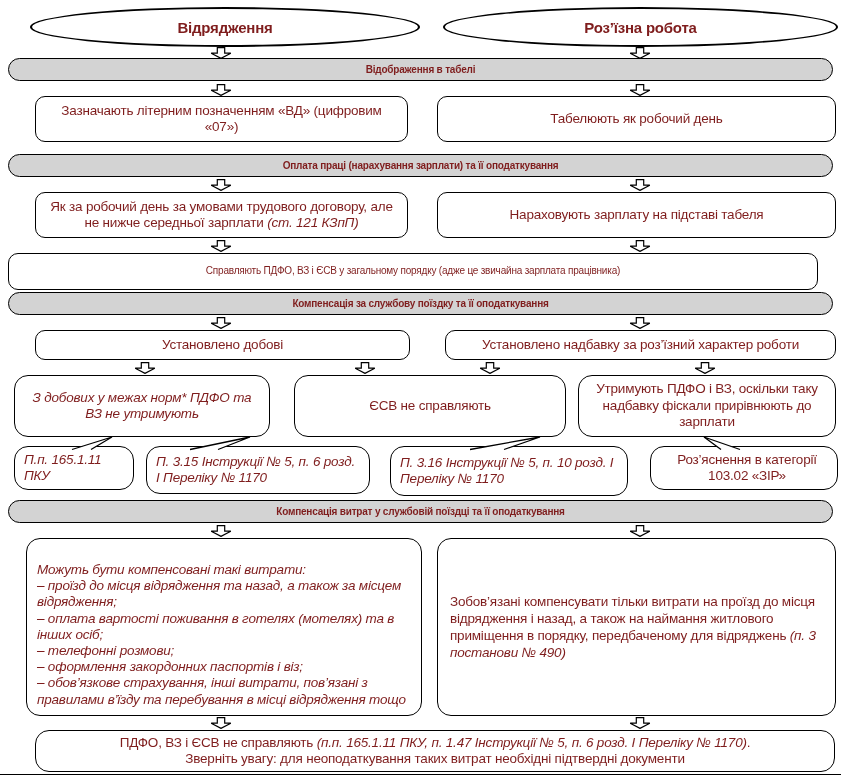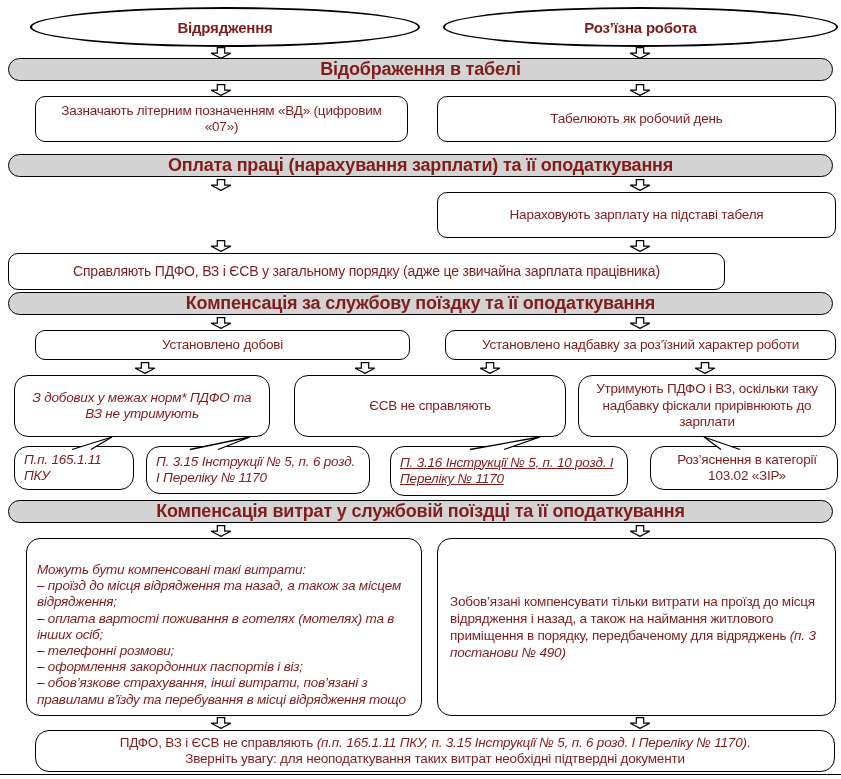--- a/index.html
+++ b/index.html
@@ -10,21 +10,21 @@
   }
   .abs { position:absolute; box-sizing:border-box; }
   .ellipse {
     border:2.6px solid #000; border-radius:50%;
     display:flex; align-items:center; justify-content:center;
     font-weight:bold; font-size:15px; text-align:center; background:#fff;
   }
   .bar {
     background:var(--bar_fill,#d3d3d3); border:1.4px solid #000; border-radius:12px;
     display:flex; align-items:center; justify-content:center;
-    font-weight:bold; font-size:18px; text-align:center;
+    font-weight:bold; font-size:10px; text-align:center;
   }
   .box {
     background:#fff; border:1.4px solid #000; border-radius:10px;
     display:flex; align-items:center; justify-content:center;
     font-size:13.5px; text-align:center; line-height:16.5px; padding:2px 10px;
   }
   .box.big-r { border-radius:14px; }
   .box.left-align { justify-content:flex-start; text-align:left; }
   .arr { width:22px; height:12px; }
   .arr svg { display:block; }
@@ -93,36 +93,39 @@
     <svg width="22" height="12" viewBox="0 0 22 12">
         <path d="M7.3 0.7 H14.7 V6.2 H20.8 L11 11.4 L1.2 6.2 H7.3 Z" fill="#fff" stroke="#000" stroke-width="1.2"></path>
       </svg>
   </div>
   <div class="abs arr" style="left:629px; top:179px;">
     <svg width="22" height="12" viewBox="0 0 22 12">
         <path d="M7.3 0.7 H14.7 V6.2 H20.8 L11 11.4 L1.2 6.2 H7.3 Z" fill="#fff" stroke="#000" stroke-width="1.2"></path>
       </svg>
   </div>
 
+  <div class="abs box" style="left:35px; top:192px; width:373px; height:46px;">
+    <span><span>Як за робочий день за умовами трудового договору, але не нижче середньої зарплати </span><i>(ст. 121 КЗпП)</i></span>
+  </div>
   <div class="abs box" style="left:437px; top:192px; width:399px; height:46px;">
     <span>Нараховують зарплату на підставі табеля</span>
   </div>
 
   <div class="abs arr" style="left:210px; top:240px;">
     <svg width="22" height="12" viewBox="0 0 22 12">
         <path d="M7.3 0.7 H14.7 V6.2 H20.8 L11 11.4 L1.2 6.2 H7.3 Z" fill="#fff" stroke="#000" stroke-width="1.2"></path>
       </svg>
   </div>
   <div class="abs arr" style="left:629px; top:240px;">
     <svg width="22" height="12" viewBox="0 0 22 12">
         <path d="M7.3 0.7 H14.7 V6.2 H20.8 L11 11.4 L1.2 6.2 H7.3 Z" fill="#fff" stroke="#000" stroke-width="1.2"></path>
       </svg>
   </div>
 
-  <div class="abs box" style="left:8px; top:253px; width:717px; height:37px; font-size:14px;">
+  <div class="abs box" style="left:8px; top:253px; width:810px; height:37px; font-size:10px;">
     <span>Справляють ПДФО, ВЗ і ЄСВ у загальному порядку (адже це звичайна зарплата працівника)</span>
   </div>
 
   <div class="abs bar" style="left:8px; top:292px; width:825px; height:23px;">
     <span>Компенсація за службову поїздку та її оподаткування</span>
   </div>
 
   <div class="abs arr" style="left:210px; top:317px;">
     <svg width="22" height="12" viewBox="0 0 22 12">
         <path d="M7.3 0.7 H14.7 V6.2 H20.8 L11 11.4 L1.2 6.2 H7.3 Z" fill="#fff" stroke="#000" stroke-width="1.2"></path>
@@ -179,21 +182,21 @@
     <path d="M14 15.5 L54 3 L33 15.5"></path>
   </svg>
 
   <div class="abs bub" style="left:146px; top:446px; width:224px; height:48px;">
     <span>П. 3.15 Інструкції № 5, п. 6 розд. І Переліку № 1170</span>
   </div>
   <svg class="abs tail" style="left:180px; top:434px;" width="76" height="18" viewBox="0 0 76 18">
     <path d="M10 15.5 L70 3 L38 15.5"></path>
   </svg>
 
-  <div class="abs bub" style="left:390px; top:446px; width:238px; height:50px;text-decoration:underline;">
+  <div class="abs bub" style="left:390px; top:446px; width:238px; height:50px;">
     <span>П. 3.16 Інструкції № 5, п. 10 розд. І Переліку № 1170</span>
   </div>
   <svg class="abs tail" style="left:458px; top:434px;" width="86" height="18" viewBox="0 0 86 18">
     <path d="M12 15.5 L82 3 L46 15.5"></path>
   </svg>
 
   <div class="abs bub center" style="left:650px; top:446px; width:188px; height:44px;">
     <span>Роз’яснення в категорії 103.02 «ЗІР»</span>
   </div>
   <svg class="abs tail" style="left:688px; top:434px;" width="64" height="18" viewBox="0 0 64 18">
@@ -233,20 +236,20 @@
       </svg>
   </div>
   <div class="abs arr" style="left:629px; top:717px;">
     <svg width="22" height="12" viewBox="0 0 22 12">
         <path d="M7.3 0.7 H14.7 V6.2 H20.8 L11 11.4 L1.2 6.2 H7.3 Z" fill="#fff" stroke="#000" stroke-width="1.2"></path>
       </svg>
   </div>
 
   <div class="abs box big-r" style="left:35px; top:730px; width:800px; height:42px; padding:2px 14px;">
     <span>
-      <span>ПДФО, ВЗ і ЄСВ не справляють </span><i>(п.п. 165.1.11 ПКУ, п. 3.15 Інструкції № 5, п. 6 розд. І Переліку № 1170)</i><span>.</span><br>
+      <span>ПДФО, ВЗ і ЄСВ не справляють </span><i>(п.п. 165.1.11 ПКУ, п. 1.47 Інструкції № 5, п. 6 розд. І Переліку № 1170)</i><span>.</span><br>
       <span>Зверніть увагу: для неоподаткування таких витрат необхідні підтвердні документи</span>
     </span>
   </div>
 
   <div class="abs rule" style="left:0; top:774px;"></div>
 
 </div>
 
 </body></html>

